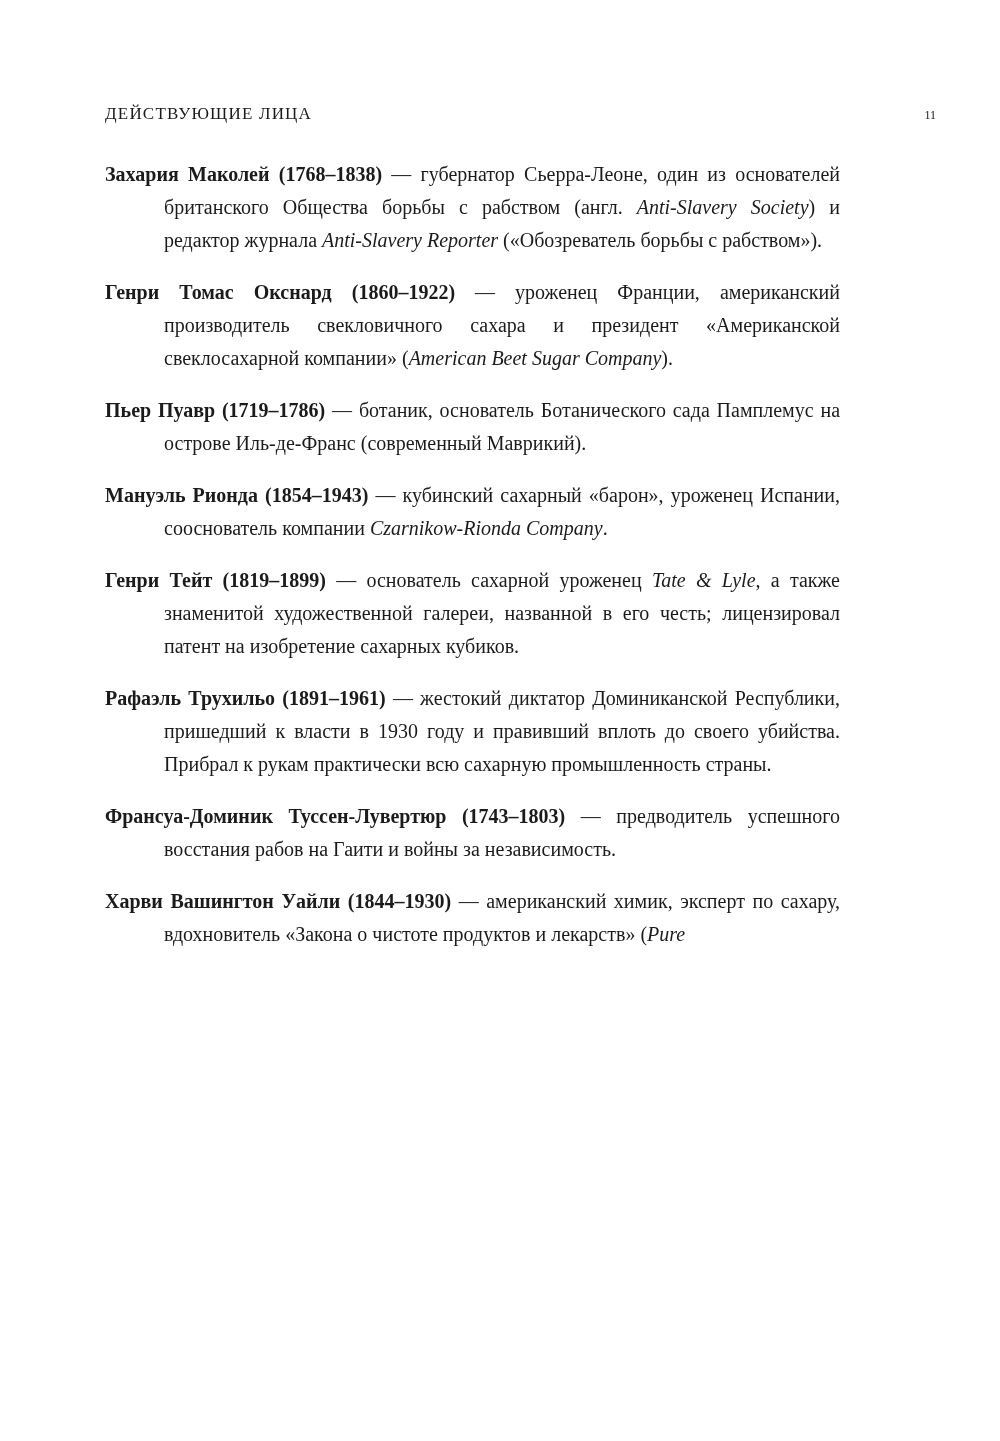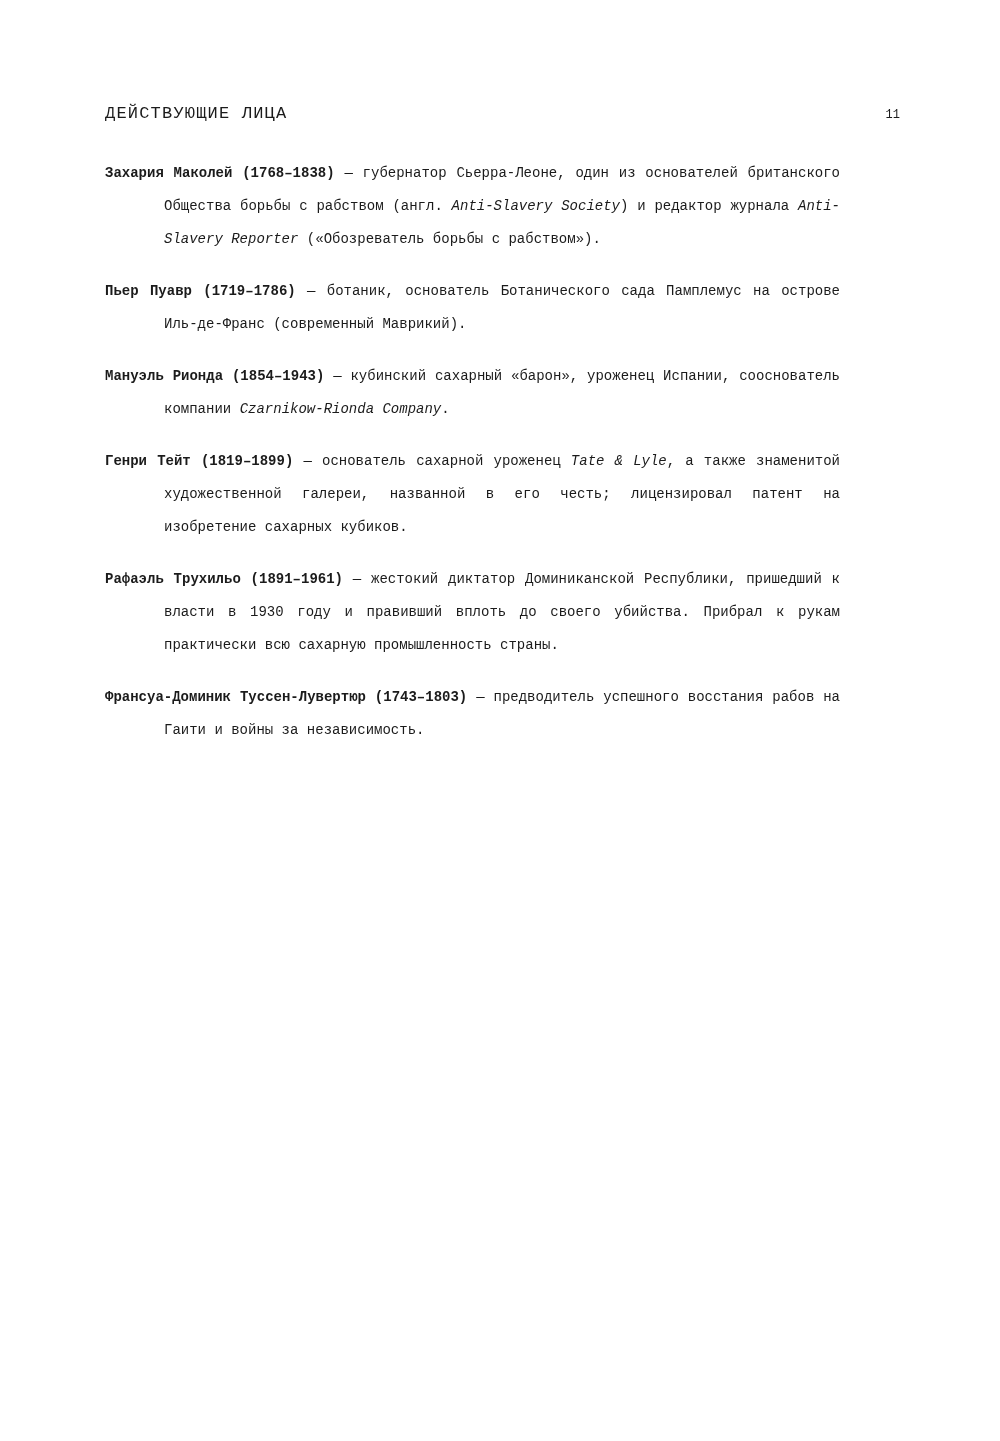--- a/index.html
+++ b/index.html
@@ -11,40 +11,39 @@
     height: 1441px;
     background: #ffffff;
     overflow: hidden;
     font-family: "Liberation Serif", "DejaVu Serif", serif;
     color: #1b1b1b;
   }
   .page {
     box-sizing: border-box;
     width: 1000px;
     height: 1441px;
-    padding: 104px 100px 40px 105px;
-    font-family: Liberation Mono, monospace;
+    padding: 104px 64px 40px 105px;
   }
   .running-head {
     display: flex;
     justify-content: space-between;
     align-items: baseline;
     font-size: 17px;
     letter-spacing: 1.2px;
     margin-bottom: 34px;
   }
   .running-head .page-num {
     letter-spacing: 0;
     font-size: 12px;
   }
   .entries {
     width: 735px;
   }
   .entry {
-    font-size: 14px;
+    font-size: 20px;
     line-height: 33px;
     text-align: justify;
     margin: 0 0 19px 0;
     padding-left: 59px;
     text-indent: -59px;
   }
   .entry-name {
     font-weight: bold;
   }
   .italic {
@@ -54,19 +53,21 @@
 </head>
 <body>
 
 <div class="page">
   <div class="running-head">
     <span class="head-title">ДЕЙСТВУЮЩИЕ ЛИЦА</span>
     <span class="page-num">11</span>
   </div>
   <div class="entries">
       <p class="entry"><span class="entry-name">Захария Маколей (1768–1838)</span><span class="normal"> — губернатор Сьерра-Леоне, один из основателей британского Общества борьбы с рабством (англ. </span><span class="italic">Anti-Slavery Society</span><span class="normal">) и редактор журнала </span><span class="italic">Anti-Slavery Reporter</span><span class="normal"> («Обозреватель борьбы с рабством»).</span></p>
+      <p class="entry"><span class="entry-name">Генри Томас Окснард (1860–1922)</span><span class="normal"> — уроженец Франции, американский производитель свекловичного сахара и президент «Американской свеклосахарной компании» (</span><span class="italic">American Beet Sugar Company</span><span class="normal">).</span></p>
       <p class="entry"><span class="entry-name">Пьер Пуавр (1719–1786)</span><span class="normal"> — ботаник, основатель Ботанического сада Памплемус на острове Иль-де-Франс (современный Маврикий).</span></p>
       <p class="entry"><span class="entry-name">Мануэль Рионда (1854–1943)</span><span class="normal"> — кубинский сахарный «барон», уроженец Испании, сооснователь компании </span><span class="italic">Czarnikow-Rionda Company</span><span class="normal">.</span></p>
       <p class="entry"><span class="entry-name">Генри Тейт (1819–1899)</span><span class="normal"> — основатель сахарной уроженец </span><span class="italic">Tate &amp; Lyle</span><span class="normal">, а также знаменитой художественной галереи, названной в его честь; лицензировал патент на изобретение сахарных кубиков.</span></p>
       <p class="entry"><span class="entry-name">Рафаэль Трухильо (1891–1961)</span><span class="normal"> — жестокий диктатор Доминиканской Республики, пришедший к власти в 1930 году и правивший вплоть до своего убийства. Прибрал к рукам практически всю сахарную промышленность страны.</span></p>
       <p class="entry"><span class="entry-name">Франсуа-Доминик Туссен-Лувертюр (1743–1803)</span><span class="normal"> — предводитель успешного восстания рабов на Гаити и войны за независимость.</span></p>
+      <p class="entry"><span class="entry-name">Харви Вашингтон Уайли (1844–1930)</span><span class="normal"> — американский химик, эксперт по сахару, вдохновитель «Закона о чистоте продуктов и лекарств» (</span><span class="italic">Pure</span></p>
     </div>
 </div>
 
 </body></html>

